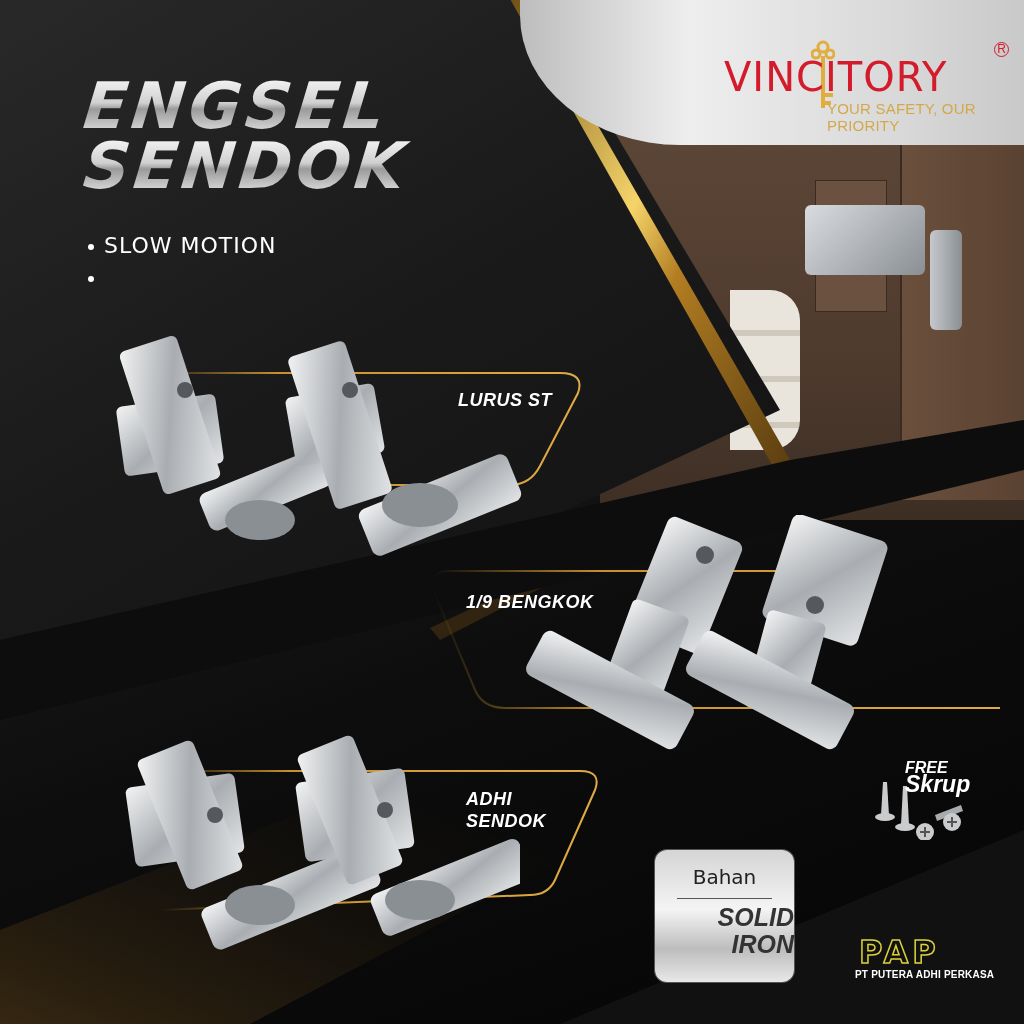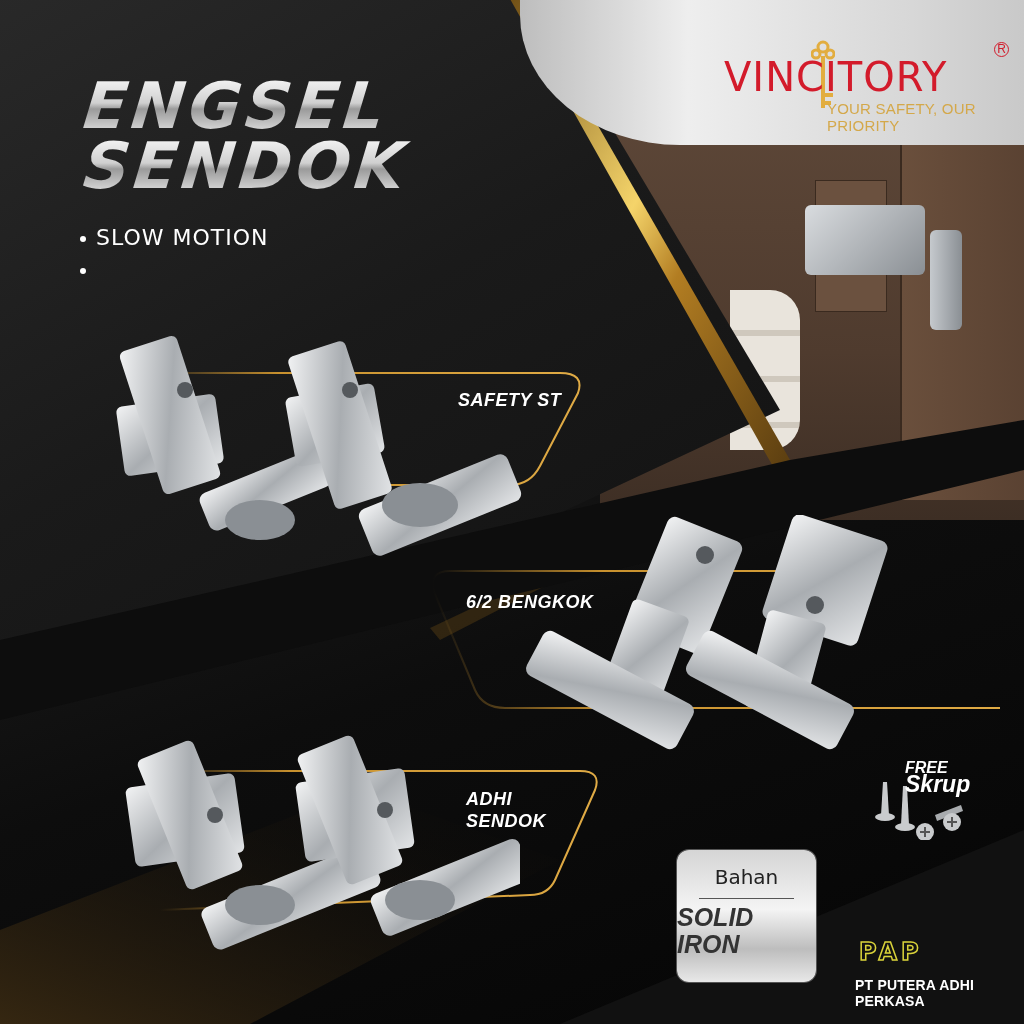--- a/index.html
+++ b/index.html
@@ -32,44 +32,44 @@
   .logo{position:absolute;left:712px;top:48px;width:290px;height:70px;}
   .logo .word{position:absolute;left:0;top:6px;font-size:40px;color:#d31b2b;letter-spacing:1px;font-family:"DejaVu Sans",sans-serif;font-weight:normal;margin-left:12px;}
   .logo .reg{position:absolute;left:282px;top:-6px;font-size:12px;color:#d31b2b;border:1.5px solid #d31b2b;border-radius:50%;width:13px;height:13px;line-height:13px;text-align:center;}
   .logo .tag{position:absolute;left:115px;top:52px;font-size:15px;color:#d4a84a;letter-spacing:0.2px;}
   .logo .key{position:absolute;left:99px;top:-10px;}
 
   
   .headline{position:absolute;left:84px;top:76px;}
   .headline .line{display:block;font-family:"DejaVu Sans",sans-serif;font-weight:bold;font-style:italic;font-size:64px;line-height:60px;letter-spacing:4px;
     background:linear-gradient(180deg,#f7f7f7 0%,#d0d0d0 45%,#9a9a9a 55%,#e6e6e6 100%);-webkit-background-clip:text;background-clip:text;color:transparent;transform:skewX(-6deg);}
-  .bullets{position:absolute;left:80px;top:222px;margin:0;padding:0;list-style:none;}
+  .bullets{position:absolute;left:80px;top:222px;margin:8px;padding:0;list-style:none;}
   .bullets li{color:#fff;font-size:22px;letter-spacing:1px;line-height:32px;font-family:"DejaVu Sans",sans-serif;}
   .bullets li .dot{display:inline-block;width:6px;height:6px;border-radius:50%;background:#fff;margin-right:10px;vertical-align:middle;}
 
   
   .frame-label{position:absolute;color:#fff;font-weight:bold;font-style:italic;font-size:18px;letter-spacing:0.5px;font-family:"Liberation Sans",sans-serif;}
 
   
   .hinge{position:absolute;}
   
   .badge{position:absolute;left:655px;top:850px;width:139px;height:132px;border-radius:12px;
-    background:linear-gradient(180deg,#d5d5d5 0%,#f4f4f4 45%,#bdbdbd 75%,#e8e8e8 100%);box-shadow:0 0 0 1px #555;margin-left:22px;}
+    background:linear-gradient(180deg,#d5d5d5 0%,#f4f4f4 45%,#bdbdbd 75%,#e8e8e8 100%);box-shadow:0 0 0 1px #555;}
   .badge .bahan{position:absolute;left:0;right:0;top:15px;text-align:center;font-size:20px;color:#222;font-family:"DejaVu Sans",sans-serif;}
   .badge .rule{position:absolute;left:22px;right:22px;top:48px;height:1px;background:#555;}
-  .badge .mat{position:absolute;left:0;right:0;top:54px;text-align:left;font-size:25px;line-height:27px;color:#333;font-weight:bold;font-style:italic;font-family:"Liberation Sans",sans-serif;}
+  .badge .mat{position:absolute;left:0;right:0;top:54px;text-align:right;font-size:25px;line-height:27px;color:#333;font-weight:bold;font-style:italic;font-family:"Liberation Sans",sans-serif;}
 
   
   .free{position:absolute;left:905px;top:759px;color:#fff;font-weight:bold;font-style:italic;font-size:16px;line-height:17px;font-family:"Liberation Sans",sans-serif;}
   .free .l2{font-size:23px;}
 
   
   .pap{position:absolute;left:855px;top:935px;}
-  .pap .mark{font-family:"DejaVu Sans",sans-serif;font-weight:bold;font-size:24px;letter-spacing:4px;color:transparent;-webkit-text-stroke:1.5px #d9d23a;line-height:34px;display:block;margin-left:4px;}
-  .pap .co{display:block;color:#fff;font-size:14px;font-weight:bold;margin-top:8px;letter-spacing:0.2px;}
+  .pap .mark{font-family:"DejaVu Sans",sans-serif;font-weight:bold;font-size:32px;letter-spacing:4px;color:transparent;-webkit-text-stroke:1.5px #d9d23a;line-height:34px;display:block;margin-left:4px;}
+  .pap .co{display:block;color:#fff;font-size:10px;font-weight:bold;letter-spacing:0.2px;}
 </style>
 </head>
 <body>
 
 <div class="canvas">
 
   <div class="photo">
     <div class="towel"></div>
     <div class="post"></div>
     <div class="door"></div>
@@ -193,22 +193,22 @@
     </g>
     <g>
       <rect x="180" y="40" width="110" height="80" rx="6" fill="url(#steel)" transform="rotate(-8 235 80)"></rect>
       <rect x="200" y="5" width="60" height="140" rx="6" fill="url(#steel)" transform="rotate(-22 230 75)"></rect>
       <rect x="250" y="130" width="160" height="45" rx="8" fill="url(#steel)" transform="rotate(-22 330 150)"></rect>
       <ellipse cx="300" cy="165" rx="35" ry="20" fill="#8a8f94"></ellipse>
       <circle cx="265" cy="75" r="8" fill="#55595d"></circle>
     </g>
   </svg>
 
-  <span class="frame-label" style="left:458px;top:390px">SAFETY ST</span>
-  <span class="frame-label" style="left:466px;top:592px">6/2 BENGKOK</span>
+  <span class="frame-label" style="left:458px;top:390px">LURUS ST</span>
+  <span class="frame-label" style="left:466px;top:592px">1/9 BENGKOK</span>
   <div class="frame-label" style="left:466px;top:788px;line-height:22px">
     <div>ADHI</div>
     <div>SENDOK</div>
   </div>
 
   <svg style="position:absolute;left:855px;top:770px" width="120" height="70" viewBox="0 0 120 70">
     <g fill="#c9cbcd">
       <polygon points="28,12 32,12 34,45 26,45"></polygon>
       <ellipse cx="30" cy="47" rx="10" ry="4"></ellipse>
       <polygon points="48,16 52,16 54,55 46,55"></polygon>

